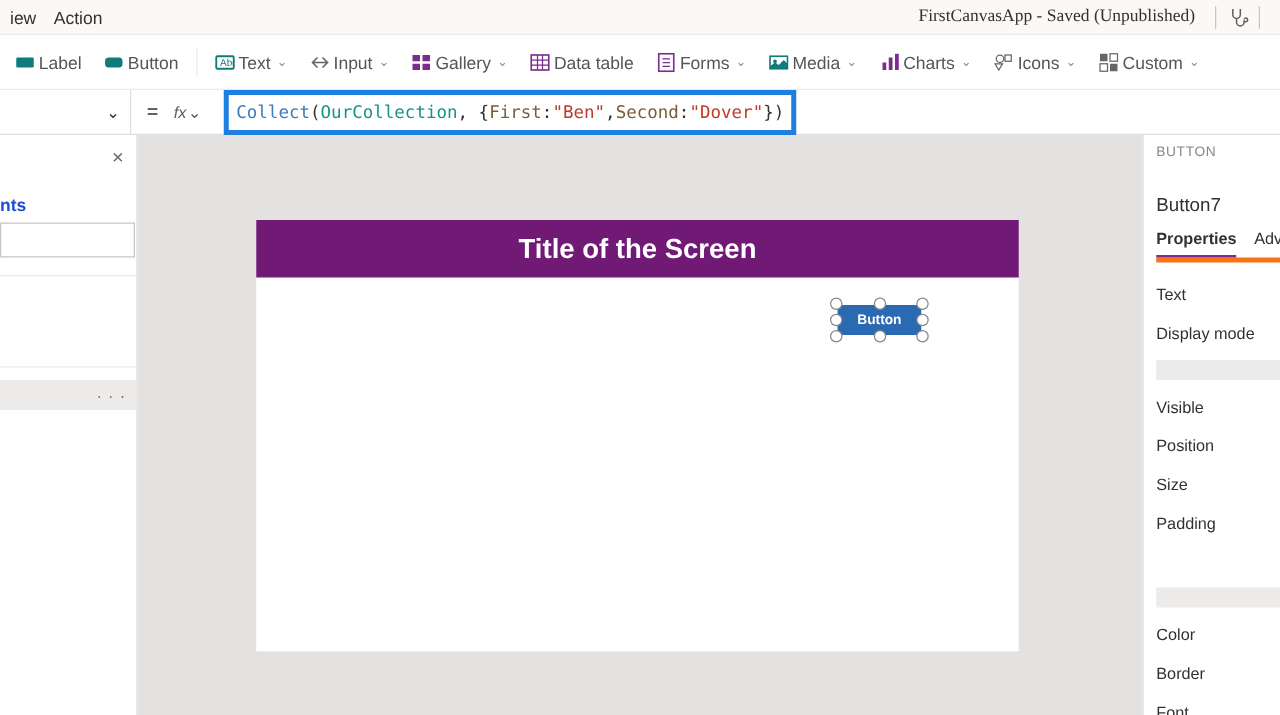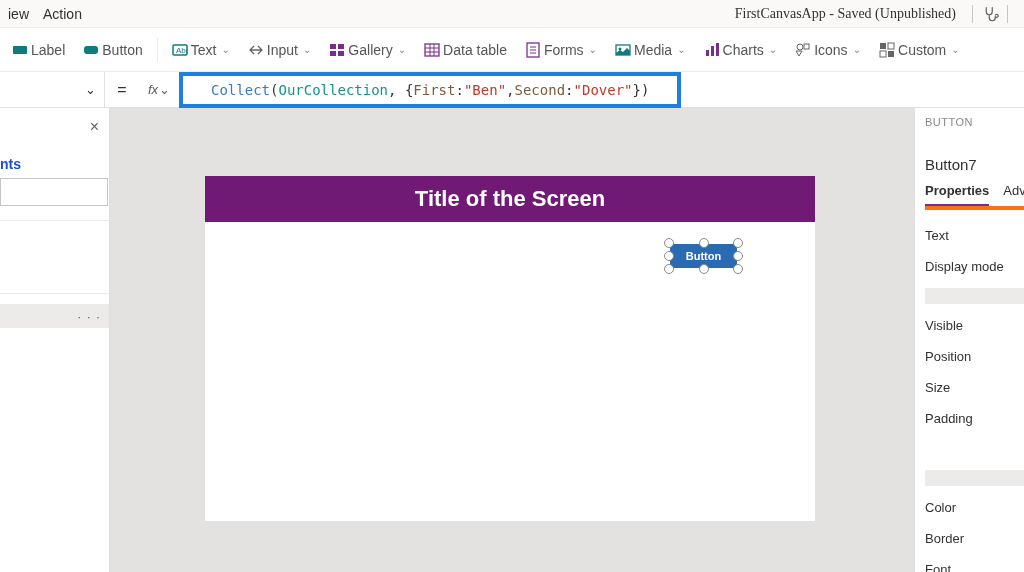--- a/index.html
+++ b/index.html
@@ -16,23 +16,23 @@
 
 .ribbon { height: 44px; background: #fff; border-bottom: 1px solid #edebe9; display: flex; align-items: center; padding: 0 6px; gap: 6px; color: #555; font-size: 14px; }
 .ribbon .item { display: flex; align-items: center; gap: 3px; padding: 4px 6px; white-space: nowrap; cursor: pointer; }
 .ribbon .r-icon { width: 16px; height: 16px; display: inline-block; }
 .ribbon .chev { font-size: 10px; color: #888; margin-left: 2px; }
 
 
 .formulabar { height: 36px; background: #fff; border-bottom: 1px solid #e1dfdd; display: flex; align-items: center; }
 .fb-prop { width: 105px; display: flex; align-items: center; justify-content: flex-end; height: 100%; border-right: 1px solid #e1dfdd; padding-right: 8px; color: #323130; }
 .fb-eq { width: 34px; display: flex; align-items: center; justify-content: center; font-size: 16px; color: #323130; }
-.fb-fx { width: 40px; display: flex; align-items: center; justify-content: center; gap: 1px; color: #605e5c; font-style: italic; }
+.fb-fx { width: 40px; display: flex; align-items: center; justify-content: flex-start; gap: 1px; color: #605e5c; font-style: italic; }
 .fb-input-wrap { flex: 1; height: 100%; display: flex; align-items: center; position: relative; }
-.fb-highlight { border: 4px solid #1e7fe0; background: #fff; padding: 4px 28px; font-family: Consolas, monospace; font-size: 14px; display: flex; align-items: center; position: relative; min-width: 420px; height: 36px; }
+.fb-highlight { border: 4px solid #1e7fe0; background: #fff; padding: 4px 6px; font-family: Consolas, monospace; font-size: 14px; display: flex; align-items: center; position: relative; min-width: 420px; height: 36px; }
 .fb-highlight .fn { color: #3b7bbf; }
 .fb-highlight .ident { color: #13948a; }
 .fb-highlight .prop { color: #7a5c3e; }
 .fb-highlight .str { color: #c0392b; }
 .fb-highlight .punct { color: #333; }
 .cursor-img { position: absolute; left: 450px; top: 100px; width: 14px; height: 18px; pointer-events: none; }
 
 
 .main { display: flex; height: calc(572px - 28px - 44px - 36px); }
 .leftpane { width: 110px; background: #fff; border-right: 1px solid #e1dfdd; display: flex; flex-direction: column; position: relative; }

